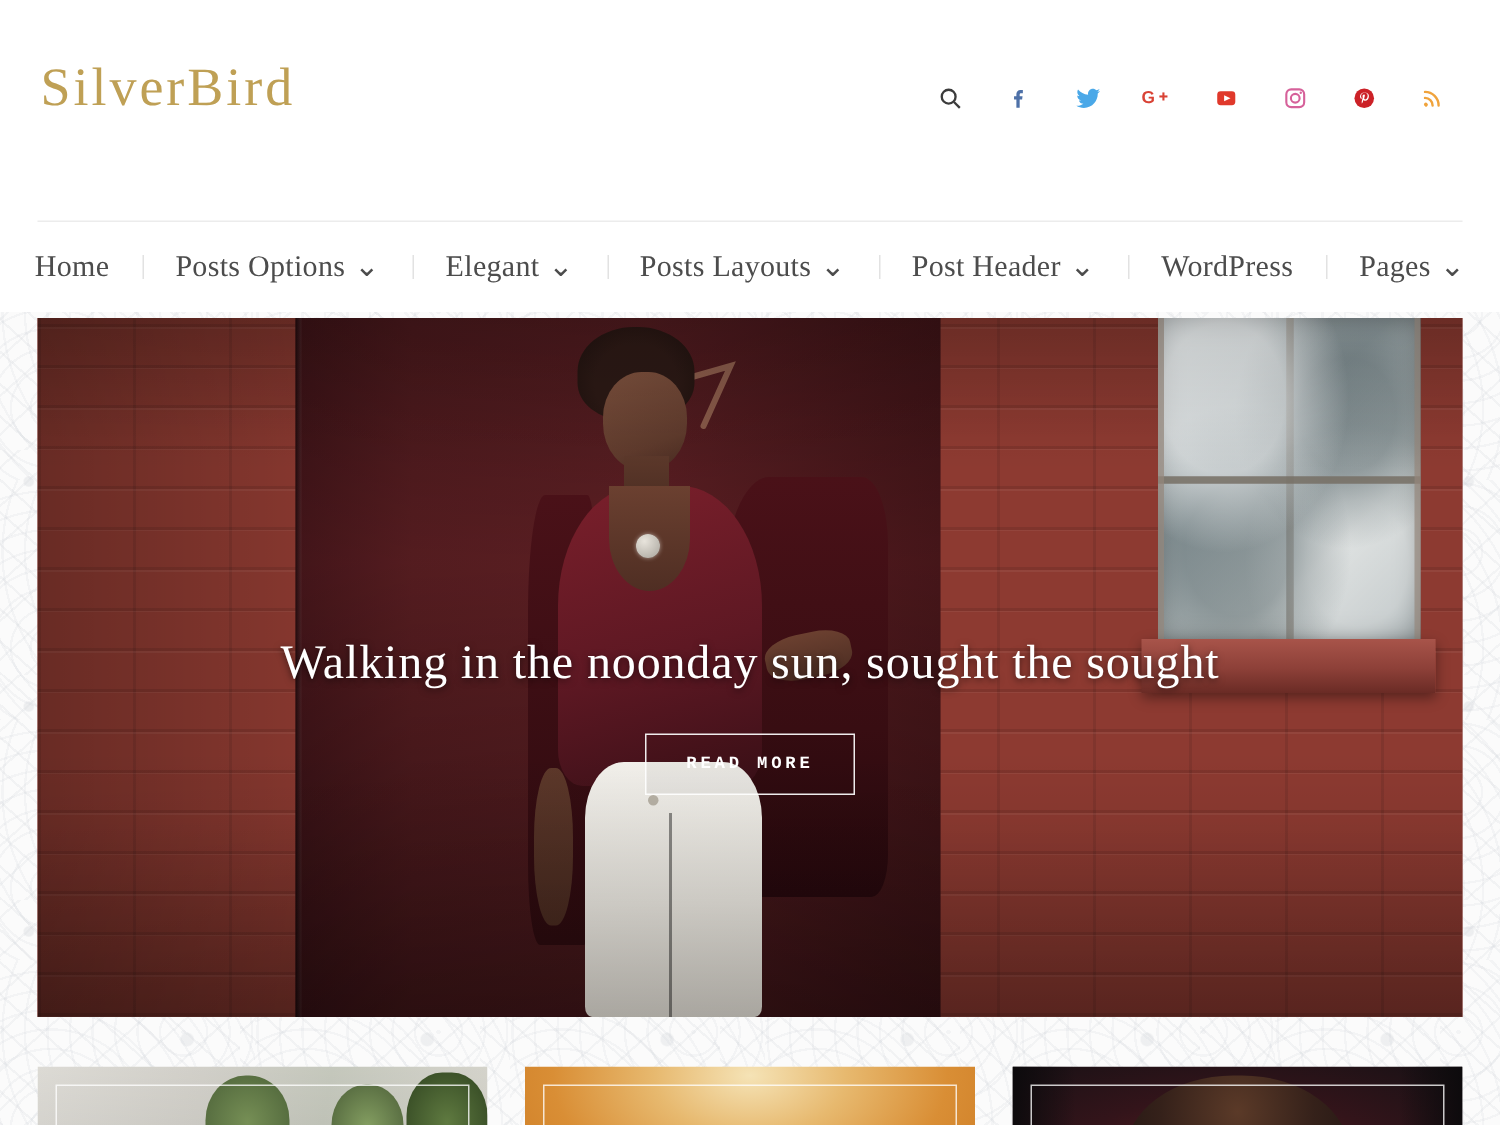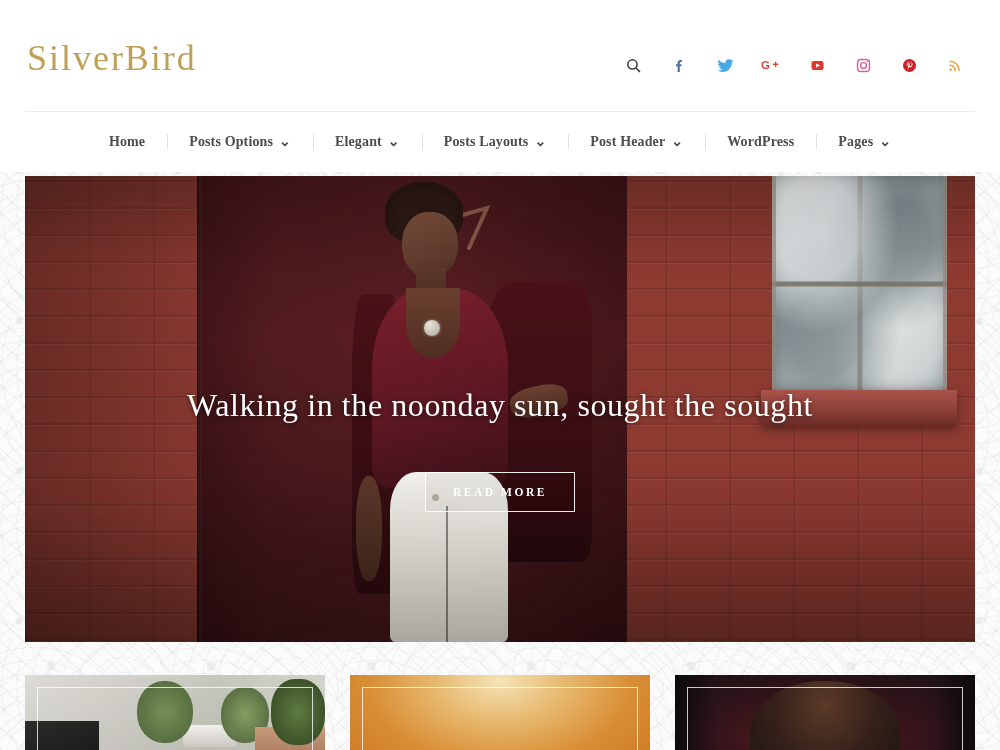--- a/index.html
+++ b/index.html
@@ -34,21 +34,21 @@
     background-size: 160px 150px,160px 150px,160px 150px,160px 150px,160px 150px,
                      160px 150px,160px 150px,170px 160px,170px 160px;
     z-index: 0;
   }
 
   .wrap { position: relative; z-index: 1; }
 
   
   .site-header {
     background: #ffffff;
-    height: 112px;
+    height: 148px;
     position: relative;
   }
   .header-inner {
     width: 950px;
     margin: 0 auto;
     height: 122px;
     display: flex;
     align-items: center;
     justify-content: space-between;
     padding-top: 6px;
@@ -116,24 +116,23 @@
   .nav-item + .nav-item::before {
     content: "";
     position: absolute;
     left: 0; top: 50%;
     transform: translateY(-50%);
     width: 1px; height: 16px;
     background: #e2e2e2;
   }
   .nav-label {
     font-family: "Liberation Serif", "DejaVu Serif", serif;
-    font-size: 14px;
+    font-size: 20px;
     color: #4c4c4c;
     letter-spacing: .01em;
-    font-weight: bold;
   }
   .caret {
     margin-left: 6px;
     display: inline-block;
     line-height: 1;
   }
 
   
   .hero-area { padding: 4px 25px 0; }
   .hero {
@@ -301,25 +300,25 @@
     font-family: "Liberation Serif", "DejaVu Serif", serif;
     font-size: 32px;
     font-weight: 400;
     color: #fff;
     letter-spacing: .018em;
     text-shadow: 0 1px 5px rgba(0,0,0,.55);
     line-height: 1.2;
   }
   .hero-btn {
     display: inline-block;
-    margin-top: 48px;
+    margin-top: 29px;
     padding: 13px 27px;
     border: 1px solid rgba(255,255,255,.92);
     color: #fff;
-    font-family: Liberation Serif, serif;
+    font-family: Liberation Mono, monospace;
     font-size: 11.5px;
     font-weight: 700;
     letter-spacing: .22em;
     cursor: pointer;
     background: rgba(0,0,0,.04);
   }
 
   
   .cards {
     width: 950px;

